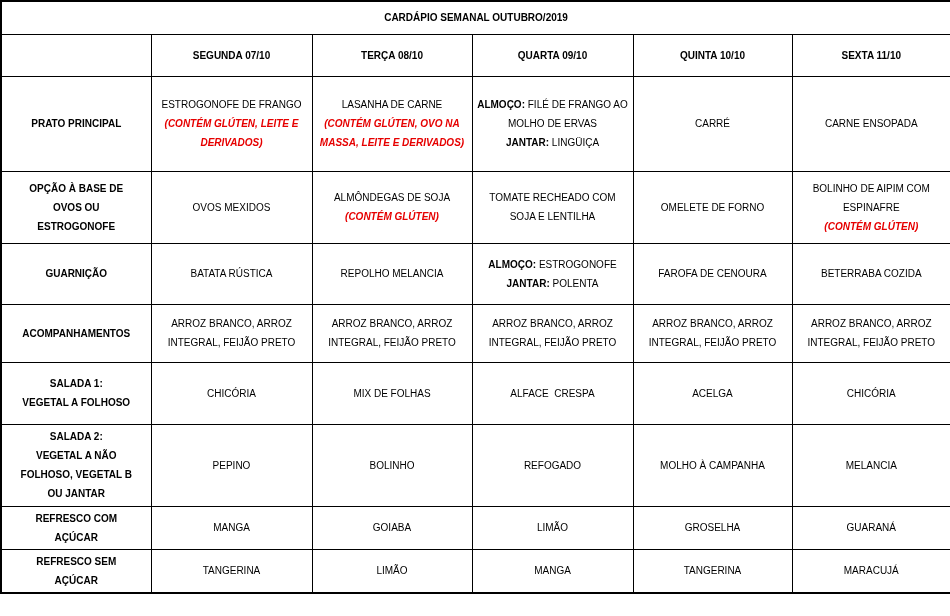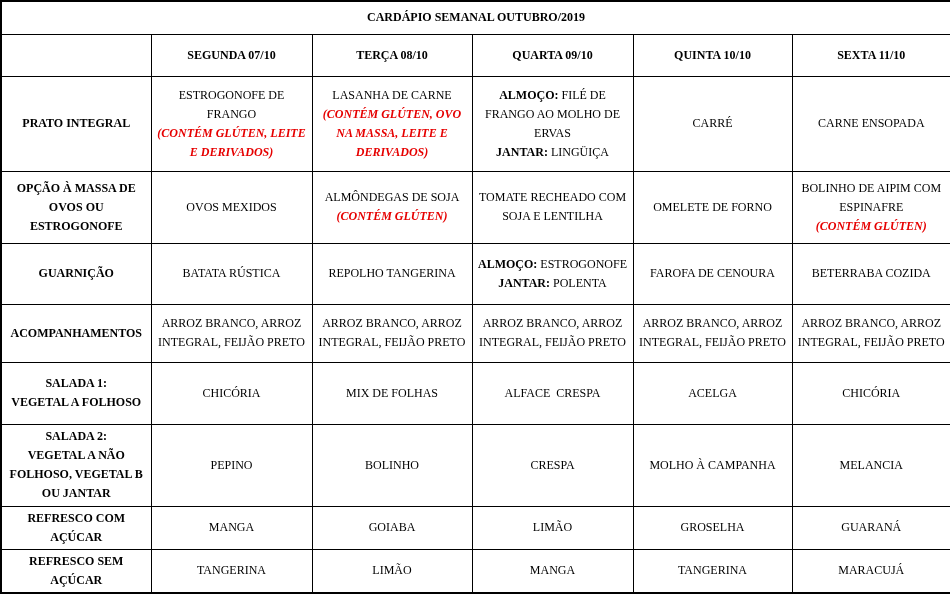--- a/index.html
+++ b/index.html
@@ -19,25 +19,24 @@
     width: 950px;
     border-collapse: collapse;
     table-layout: fixed;
     color: var(--ink, #000000);
   }
   table.menu th, table.menu td {
     border: 1px solid var(--line, #000000);
     text-align: center;
     vertical-align: middle;
     padding: 2px 4px;
-    font-size: 12px;
+    font-size: 10px;
     line-height: 19px;
     box-sizing: border-box;
     overflow: hidden;
-    font-family: Liberation Serif, serif;
   }
   table.menu {
     border: 2px solid var(--line, #000000);
   }
   tr.title-row th {
     height: 33px;
     font-weight: bold;
   }
   tr.head-row th {
     height: 42px;
@@ -86,21 +85,21 @@
       <th>SEGUNDA 07/10</th>
           <th>TERÇA 08/10</th>
           <th>QUARTA 09/10</th>
           <th>QUINTA 10/10</th>
           <th>SEXTA 11/10</th>
         </tr>
     </thead>
     <tbody id="table-body">
         <tr class="r0">
           <th class="row-label">
-            <div>PRATO INTEGRAL</div>
+            <div>PRATO PRINCIPAL</div>
           </th>
           <td>
             <div><span class="s-n">ESTROGONOFE DE FRANGO</span></div>
             <div><span class="s-r">(CONTÉM GLÚTEN, LEITE E DERIVADOS)</span></div>
           </td>
           <td>
             <div><span class="s-n">LASANHA DE CARNE</span></div>
             <div><span class="s-r">(CONTÉM GLÚTEN, OVO NA MASSA, LEITE E DERIVADOS)</span></div>
           </td>
           <td>
@@ -109,21 +108,21 @@
           </td>
           <td>
             <div><span class="s-n">CARRÉ</span></div>
           </td>
           <td>
             <div><span class="s-n">CARNE ENSOPADA</span></div>
           </td>
         </tr>
         <tr class="r1">
           <th class="row-label">
-            <div>OPÇÃO À MASSA DE</div>
+            <div>OPÇÃO À BASE DE</div>
             <div>OVOS OU</div>
             <div>ESTROGONOFE</div>
           </th>
           <td>
             <div><span class="s-n">OVOS MEXIDOS</span></div>
           </td>
           <td>
             <div><span class="s-n">ALMÔNDEGAS DE SOJA</span></div>
             <div><span class="s-r">(CONTÉM GLÚTEN)</span></div>
           </td>
@@ -139,21 +138,21 @@
           </td>
         </tr>
         <tr class="r2">
           <th class="row-label">
             <div>GUARNIÇÃO</div>
           </th>
           <td>
             <div><span class="s-n">BATATA RÚSTICA</span></div>
           </td>
           <td>
-            <div><span class="s-n">REPOLHO TANGERINA</span></div>
+            <div><span class="s-n">REPOLHO MELANCIA</span></div>
           </td>
           <td>
             <div><span class="s-b">ALMOÇO:</span><span class="s-n"> ESTROGONOFE</span></div>
             <div><span class="s-b">JANTAR:</span><span class="s-n"> POLENTA</span></div>
           </td>
           <td>
             <div><span class="s-n">FAROFA DE CENOURA</span></div>
           </td>
           <td>
             <div><span class="s-n">BETERRABA COZIDA</span></div>
@@ -207,21 +206,21 @@
             <div>FOLHOSO, VEGETAL B</div>
             <div>OU JANTAR</div>
           </th>
           <td>
             <div><span class="s-n">PEPINO</span></div>
           </td>
           <td>
             <div><span class="s-n">BOLINHO</span></div>
           </td>
           <td>
-            <div><span class="s-n">CRESPA</span></div>
+            <div><span class="s-n">REFOGADO</span></div>
           </td>
           <td>
             <div><span class="s-n">MOLHO À CAMPANHA</span></div>
           </td>
           <td>
             <div><span class="s-n">MELANCIA</span></div>
           </td>
         </tr>
         <tr class="r6">
           <th class="row-label">

